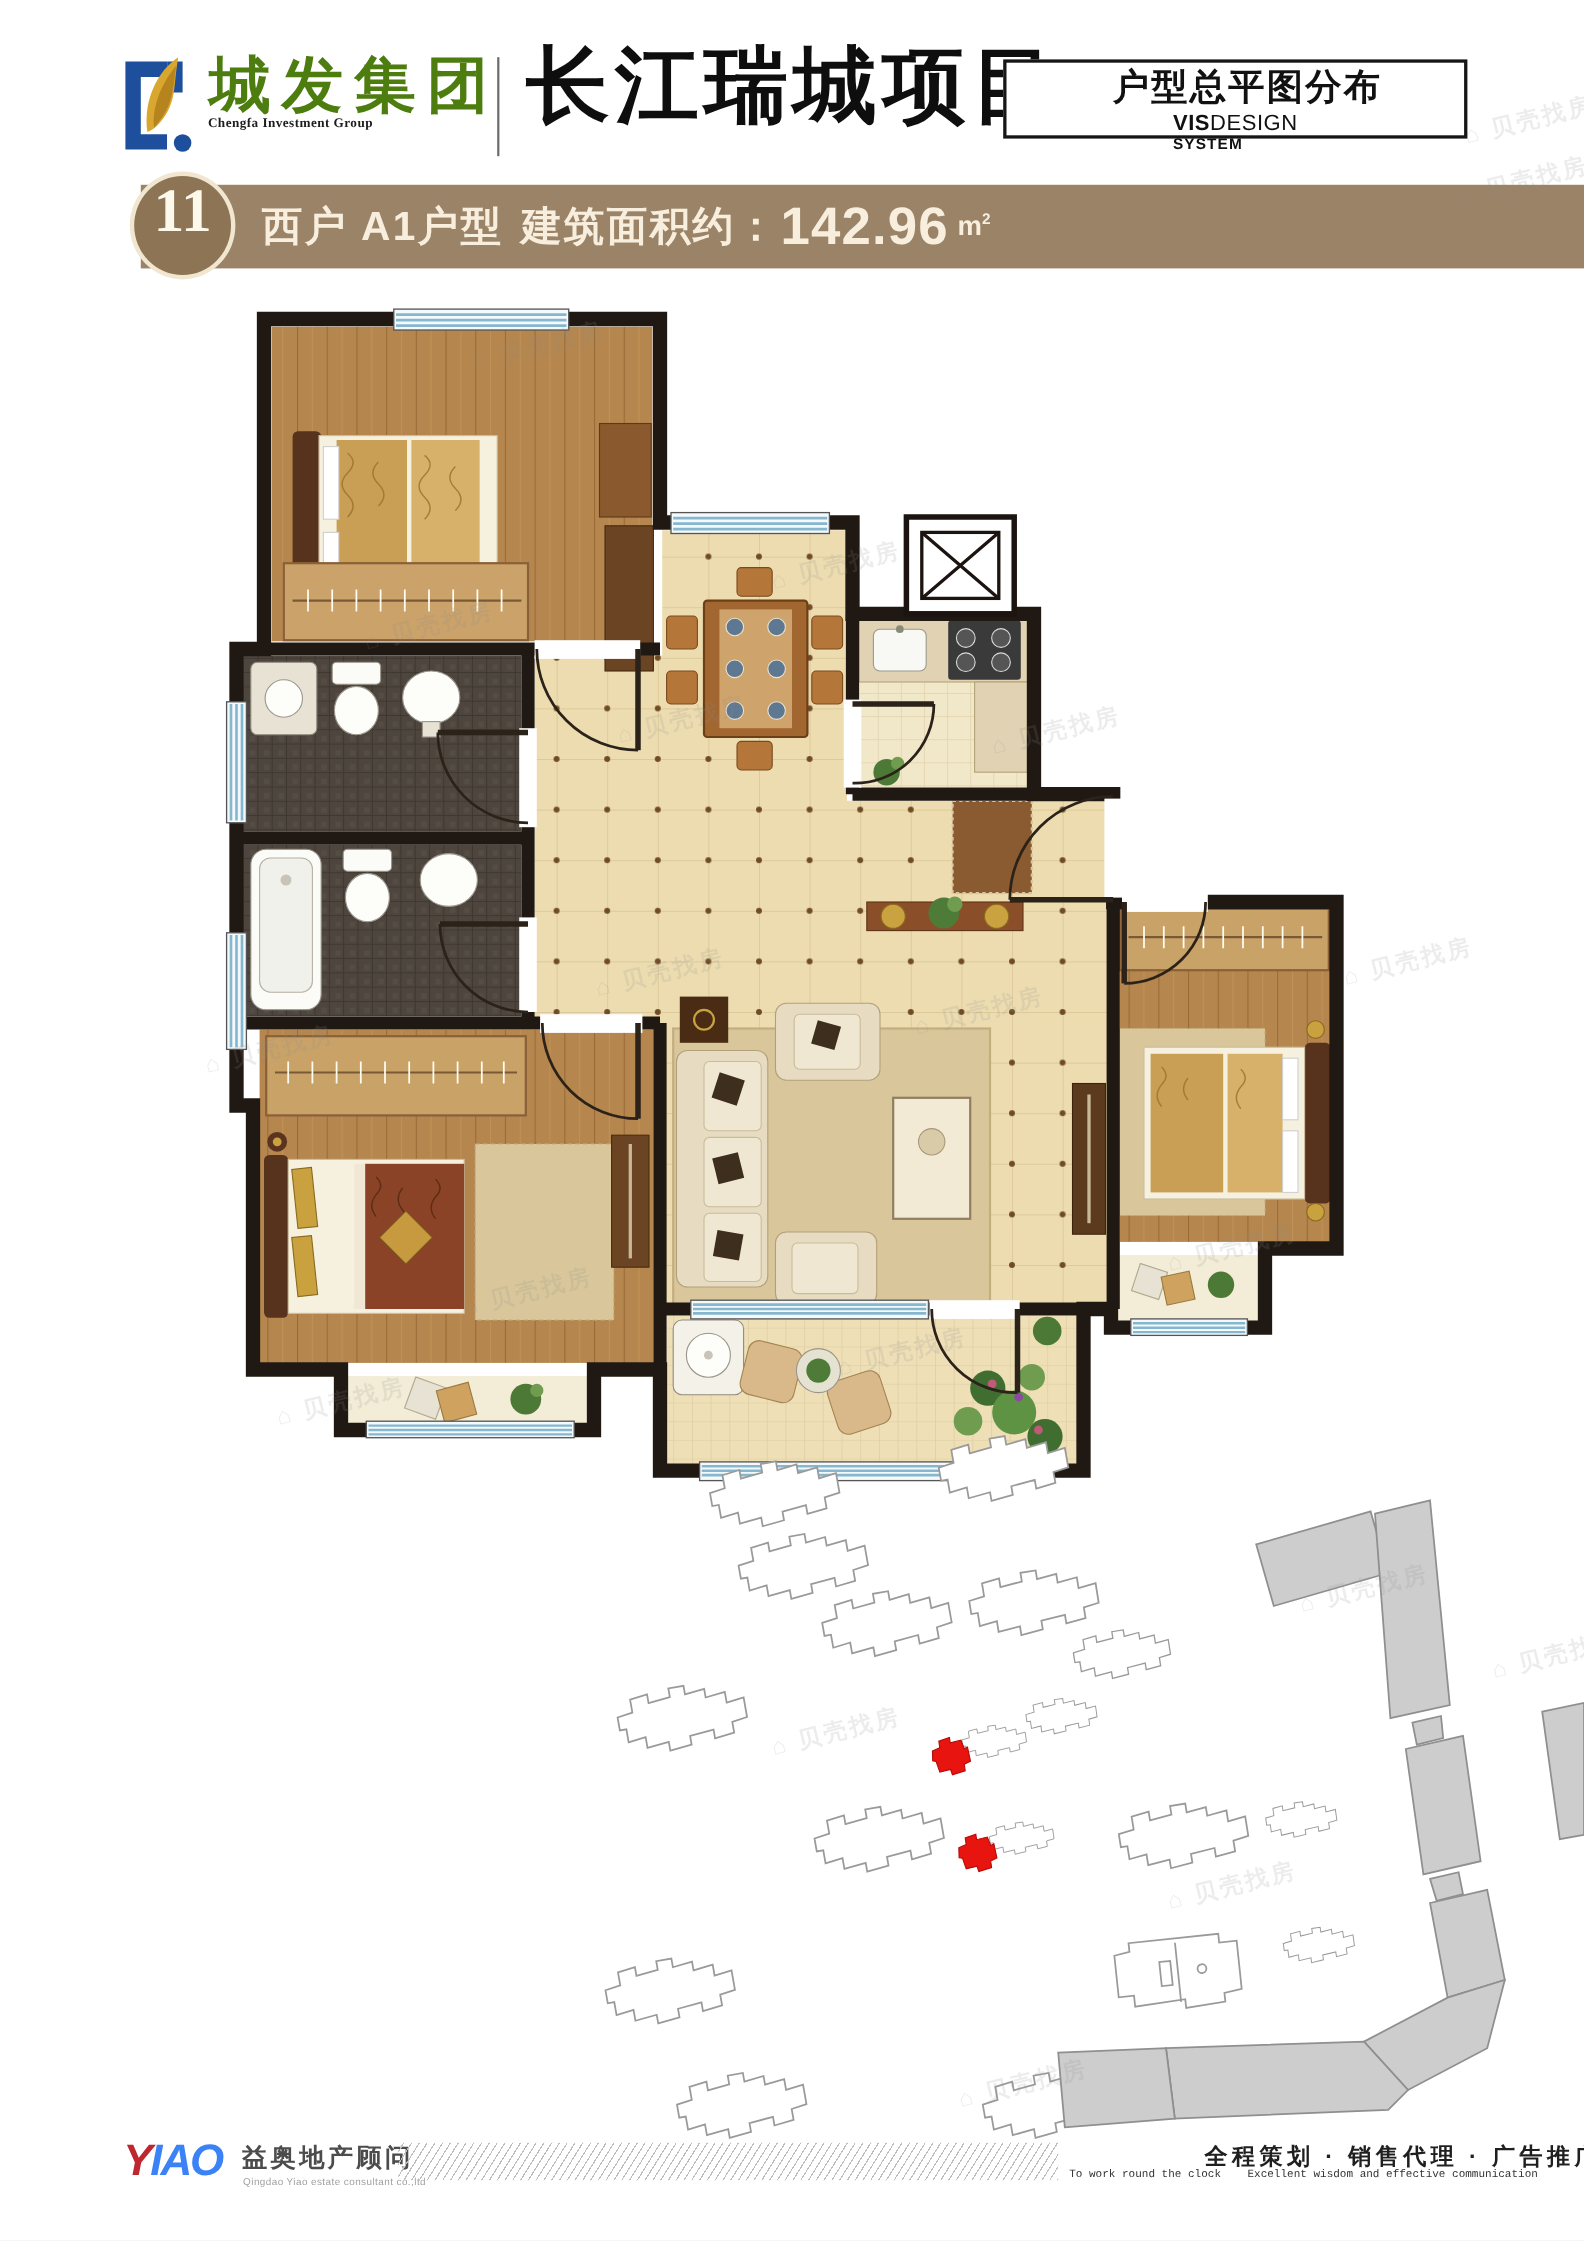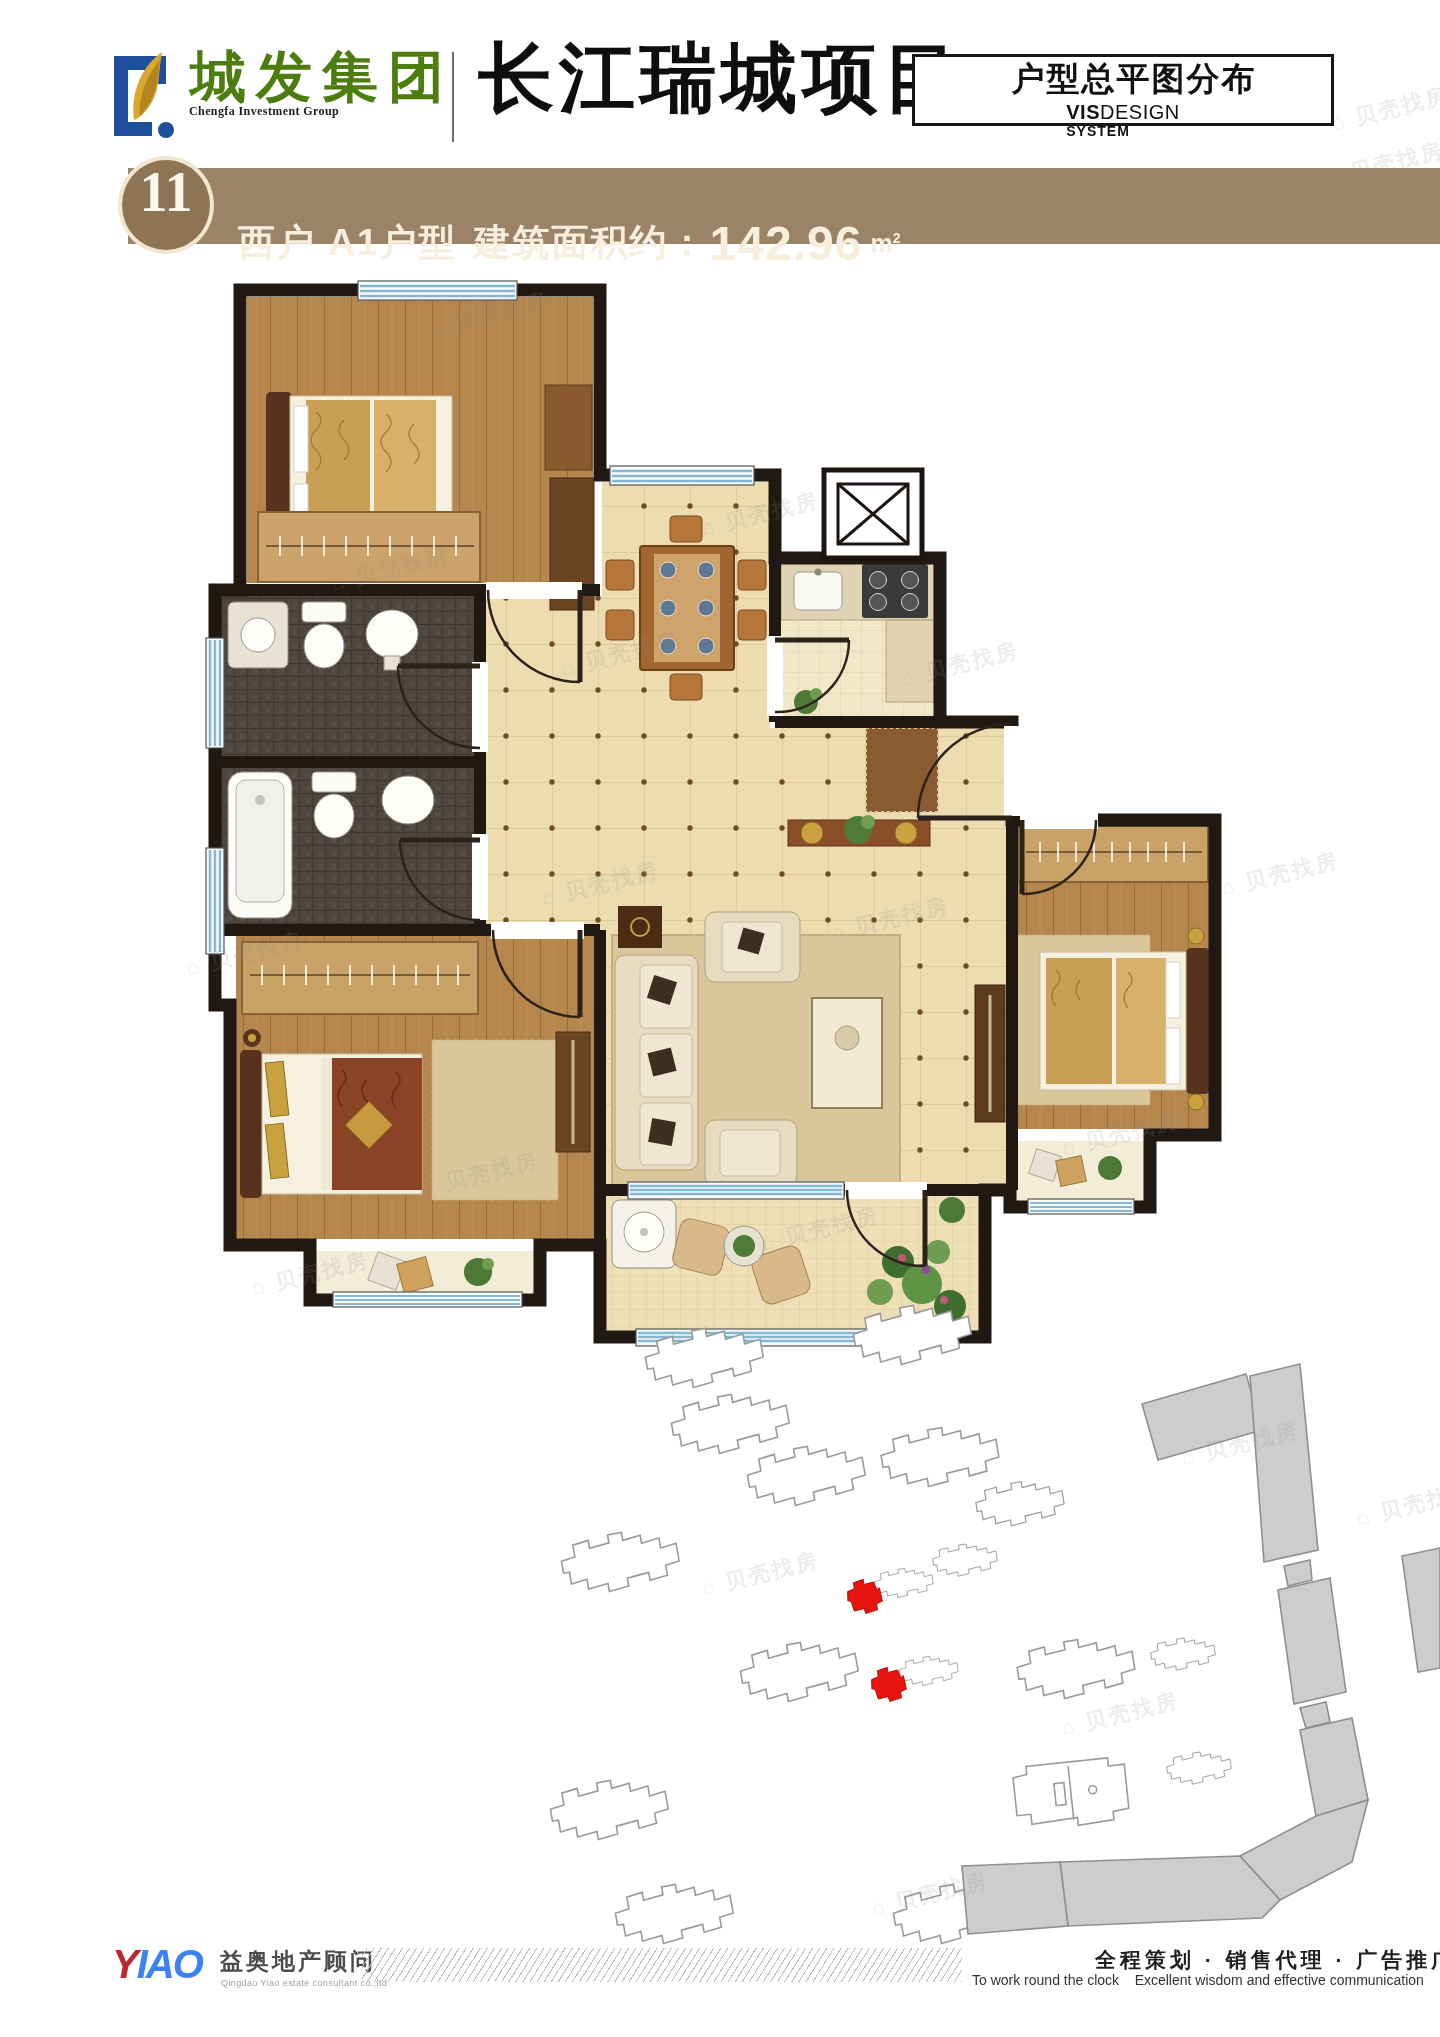--- a/index.html
+++ b/index.html
@@ -21,21 +21,21 @@
   .vis-l1{font-size:20px;color:#111;letter-spacing:0.5px;white-space:nowrap;}
   .vis-l1 b{font-weight:900;}
   .vis-l2{font-size:14px;font-weight:900;color:#111;letter-spacing:1px;}
   
   .banner{position:absolute;left:128px;top:168px;width:1312px;height:76px;background:#9a8367;}
   .badge{position:absolute;left:118px;top:156px;width:96px;height:98px;border-radius:50%;
         background:#8d7455;border:4px solid #f1e6cf;box-sizing:border-box;display:flex;
         align-items:flex-start;justify-content:center;z-index:3;}
   .badge span{font-family:"Liberation Serif",serif;font-size:56px;font-weight:700;color:#fdf8ec;}
   .banner-text{position:absolute;left:238px;top:168px;height:76px;display:flex;align-items:center;
-        color:#f7eedd;z-index:3;white-space:nowrap;margin-top:37px;}
+        color:#f7eedd;z-index:3;white-space:nowrap;}
   .bt-unit{font-size:37px;font-weight:800;letter-spacing:2px;}
   .bt-label{font-size:37px;font-weight:800;letter-spacing:2px;margin-left:16px;}
   .bt-value{font-size:48px;font-weight:800;letter-spacing:1px;margin-left:2px;}
   .bt-m{font-size:25px;font-weight:700;margin-left:8px;align-self:center;}
   .bt-sup{font-size:14px;font-weight:700;vertical-align:super;}
   
   .plan-svg{position:absolute;left:0;top:225px;width:1440px;height:1735px;}
   
   .watermark{position:absolute;color:#8f8f8f;opacity:0.16;font-size:21px;font-weight:700;
         letter-spacing:3px;transform:rotate(-14deg);pointer-events:none;white-space:nowrap;z-index:6;}
@@ -43,22 +43,22 @@
   .f-logo{position:absolute;left:112px;top:1942px;font-style:italic;font-weight:900;
         font-size:40px;letter-spacing:-2px;}
   .f-logo .y{color:#bf2730;} .f-logo .iao{color:#3b82f6;}
   .f-name{position:absolute;left:220px;top:1946px;font-size:23px;font-weight:800;
         letter-spacing:3px;color:#4c4c4c;}
   .f-sub{position:absolute;left:221px;top:1978px;font-size:9px;color:#a0a0a0;letter-spacing:0.4px;}
   .f-hatch{position:absolute;left:362px;top:1948px;width:600px;height:34px;
         background:repeating-linear-gradient(-58deg,#bdbdbd 0,#bdbdbd 1px,transparent 1px,transparent 6px);}
   .f-cn{position:absolute;left:1095px;top:1946px;font-size:21px;font-weight:800;
         letter-spacing:4px;color:#1f1f1f;white-space:nowrap;}
-  .f-en{position:absolute;left:972px;top:1972px;font-size:14px;color:#333;
-        font-family:Liberation Sans, sans-serif;white-space:pre;}
+  .f-en{position:absolute;left:972px;top:1972px;font-size:10px;color:#333;
+        font-family:Liberation Mono, monospace;white-space:pre;}
 </style>
 </head>
 <body>
 
 <div class="page">
 
   <svg style="position:absolute;left:100px;top:50px;" width="82" height="92" viewBox="0 0 82 92">
     <path d="M14,6 H52 V20 H28 V72 H52 V86 H14 Z" fill="#1e4f9c"></path>
     <path d="M52,6 H66 V34 H52 Z" fill="#1e4f9c"></path>
     <path d="M52,58 H66 V86 H52 Z" fill="#ffffff"></path>

